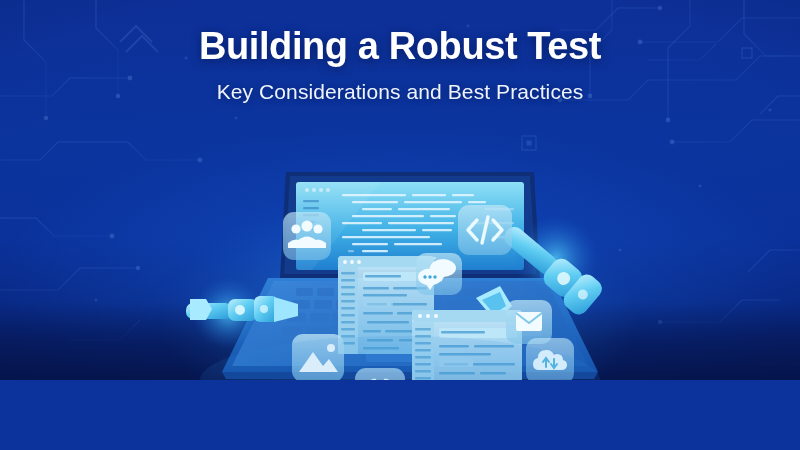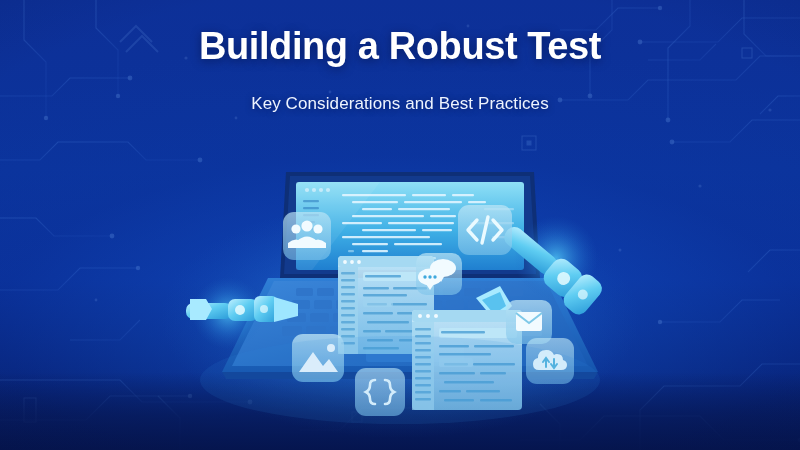--- a/index.html
+++ b/index.html
@@ -6,21 +6,21 @@
   html,body { width:800px; height:450px; overflow:hidden; }
   body {
     font-family:"Liberation Sans", sans-serif;
     background:#0b339b;
     position:relative;
   }
 
   
   #stage {
     position:absolute; inset:0;
-    width:800px; height:450px;
+    width:800px; height:380px;
     overflow:hidden;
     background:
       radial-gradient(120% 90% at 50% 72%, rgba(22,96,220,0.55) 0%, rgba(12,58,170,0.25) 42%, rgba(10,45,150,0) 70%),
       linear-gradient(180deg, #0d3098 0%, #0b339b 38%, #0a2f96 62%, #071f6e 88%, #061a5e 100%);
   }
 
   
   .vignette {
     position:absolute; inset:0;
     background:radial-gradient(130% 110% at 50% 50%, rgba(0,0,0,0) 48%, rgba(3,14,60,0.45) 100%);
@@ -40,22 +40,22 @@
     position:absolute; left:0; right:0; top:26px;
     text-align:center; z-index:40;
   }
   .title {
     font-size:38px; line-height:40px; font-weight:bold;
     color:#ffffff; letter-spacing:-0.4px;
     text-shadow:0 2px 10px rgba(2,14,60,0.55);
   }
   .title .l2 { display:block; }
   .subtitle {
-    margin-top:25px;
-    font-size:17px; line-height:26px; font-weight:normal;
+    margin-top:13px;
+    font-size:21px; line-height:26px; font-weight:normal;
     color:#eef4ff; letter-spacing:0.1px;
     text-shadow:0 1px 6px rgba(2,14,60,0.5);
   }
 
   
   #illus { position:absolute; left:0; top:0; width:800px; height:450px; z-index:20; }
 </style>
 </head>
 <body>
 

